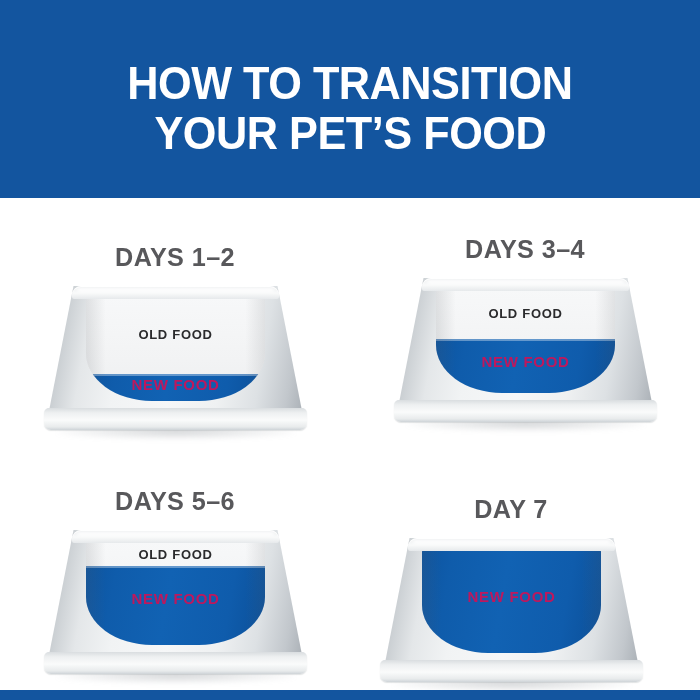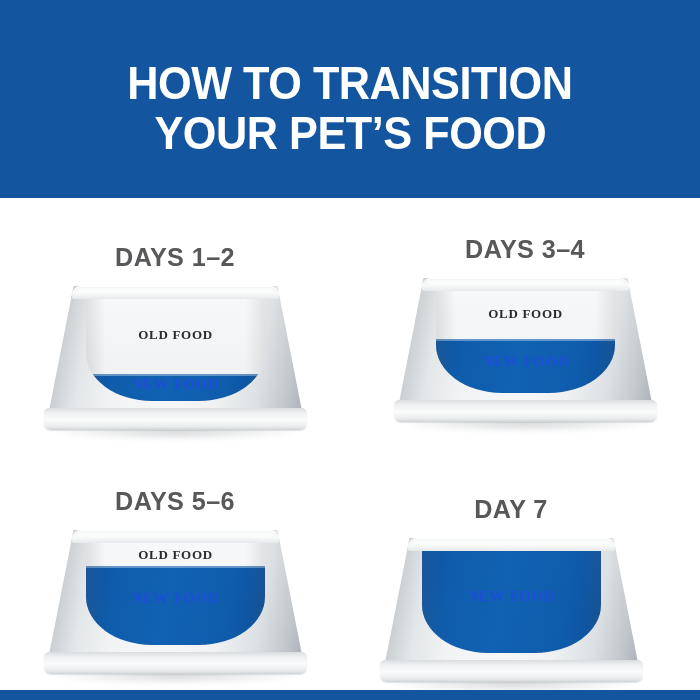--- a/index.html
+++ b/index.html
@@ -217,31 +217,31 @@
     left: 0; right: 0; top: 0;
     height: 2px;
     background: rgba(255,255,255,0.35);
   }
 
   .food-label {
     position: absolute;
     left: 0;
     width: 100%;
     text-align: center;
-    font-family: Liberation Serif, serif;
+    font-family: Liberation Sans, sans-serif;
     font-weight: bold;
     letter-spacing: 0.7px;
     white-space: nowrap;
   }
   .old-label {
     color: #2B2B2D;
     font-size: 13px;
   }
   .new-label {
-    color: #1d4ed8;
+    color: #be185d;
     font-size: 15px;
   }
 
   
   .cavity-shade {
     position: absolute;
     left: 0; top: 0; right: 0; bottom: 0;
     pointer-events: none;
     background: linear-gradient(90deg,
         rgba(90,96,102,0.16) 0%,

